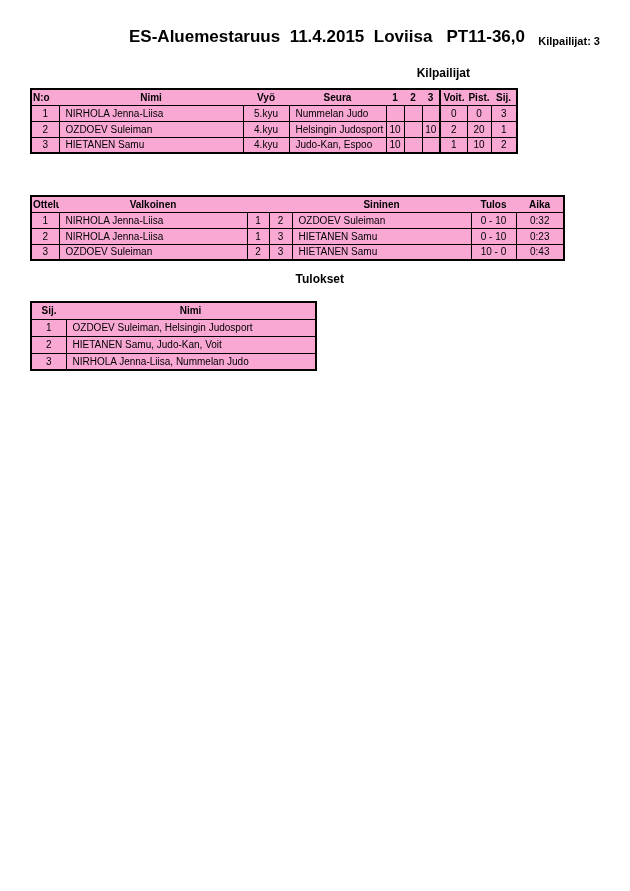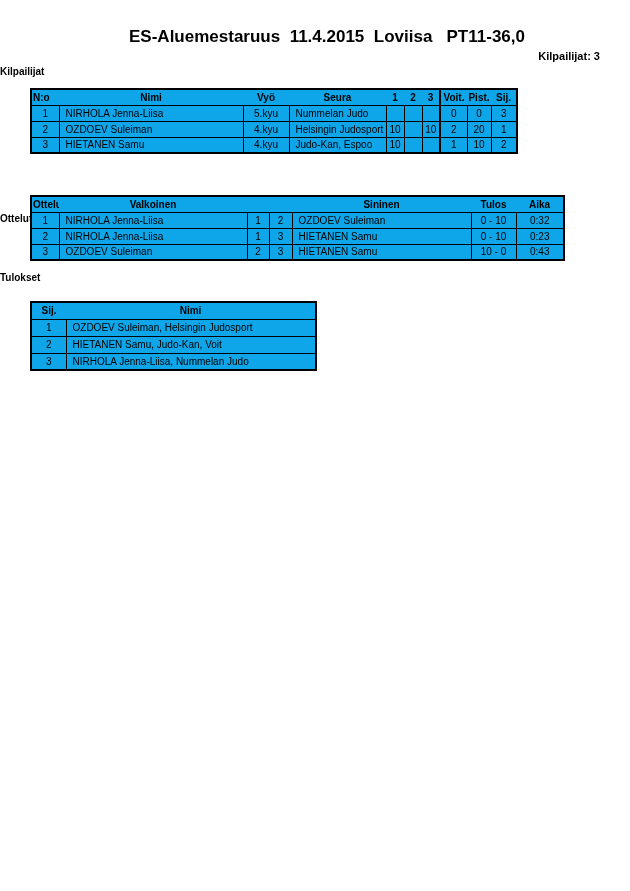--- a/index.html
+++ b/index.html
@@ -11,38 +11,38 @@
     color: #000;
   }
   .page-title {
     position: absolute; top: 27px; left: 0; width: 630px;
     text-align: center;
     font-size: 17px; font-weight: bold;
     white-space: pre;
     padding-left: 24px;
   }
   .participants-count {
-    position: absolute; top: 50px; right: 30px;
+    position: absolute; top: 35px; right: 30px;
     font-size: 11px; font-weight: bold;
   }
   .section-label {
     position: absolute;
-    font-size: 10px; font-weight: bold;
-    text-align: left;
+    font-size: 12px; font-weight: bold;
+    text-align: right;
   }
   #label-kilpailijat { top: 66px; left: 0; width: 470px; }
   #label-ottelut    { top: 180px; left: 0; width: 564px; margin-top: 33px; }
   #label-tulokset   { top: 272px; left: 0; width: 344px; }
 
   table {
     position: absolute;
     border-collapse: collapse;
     table-layout: fixed;
     border: 2px solid #000;
-    background: #0ea5e9;
+    background: #f9a8d4;
   }
   #table-competitors { top: 88px;  left: 30px; width: 486px; }
   #table-matches     { top: 195px; left: 30px; width: 533px; }
   #table-results     { top: 301px; left: 30px; width: 285px; }
 
   th, td {
     font-size: 10px;
     height: 16px;
     overflow: hidden;
     white-space: nowrap;

